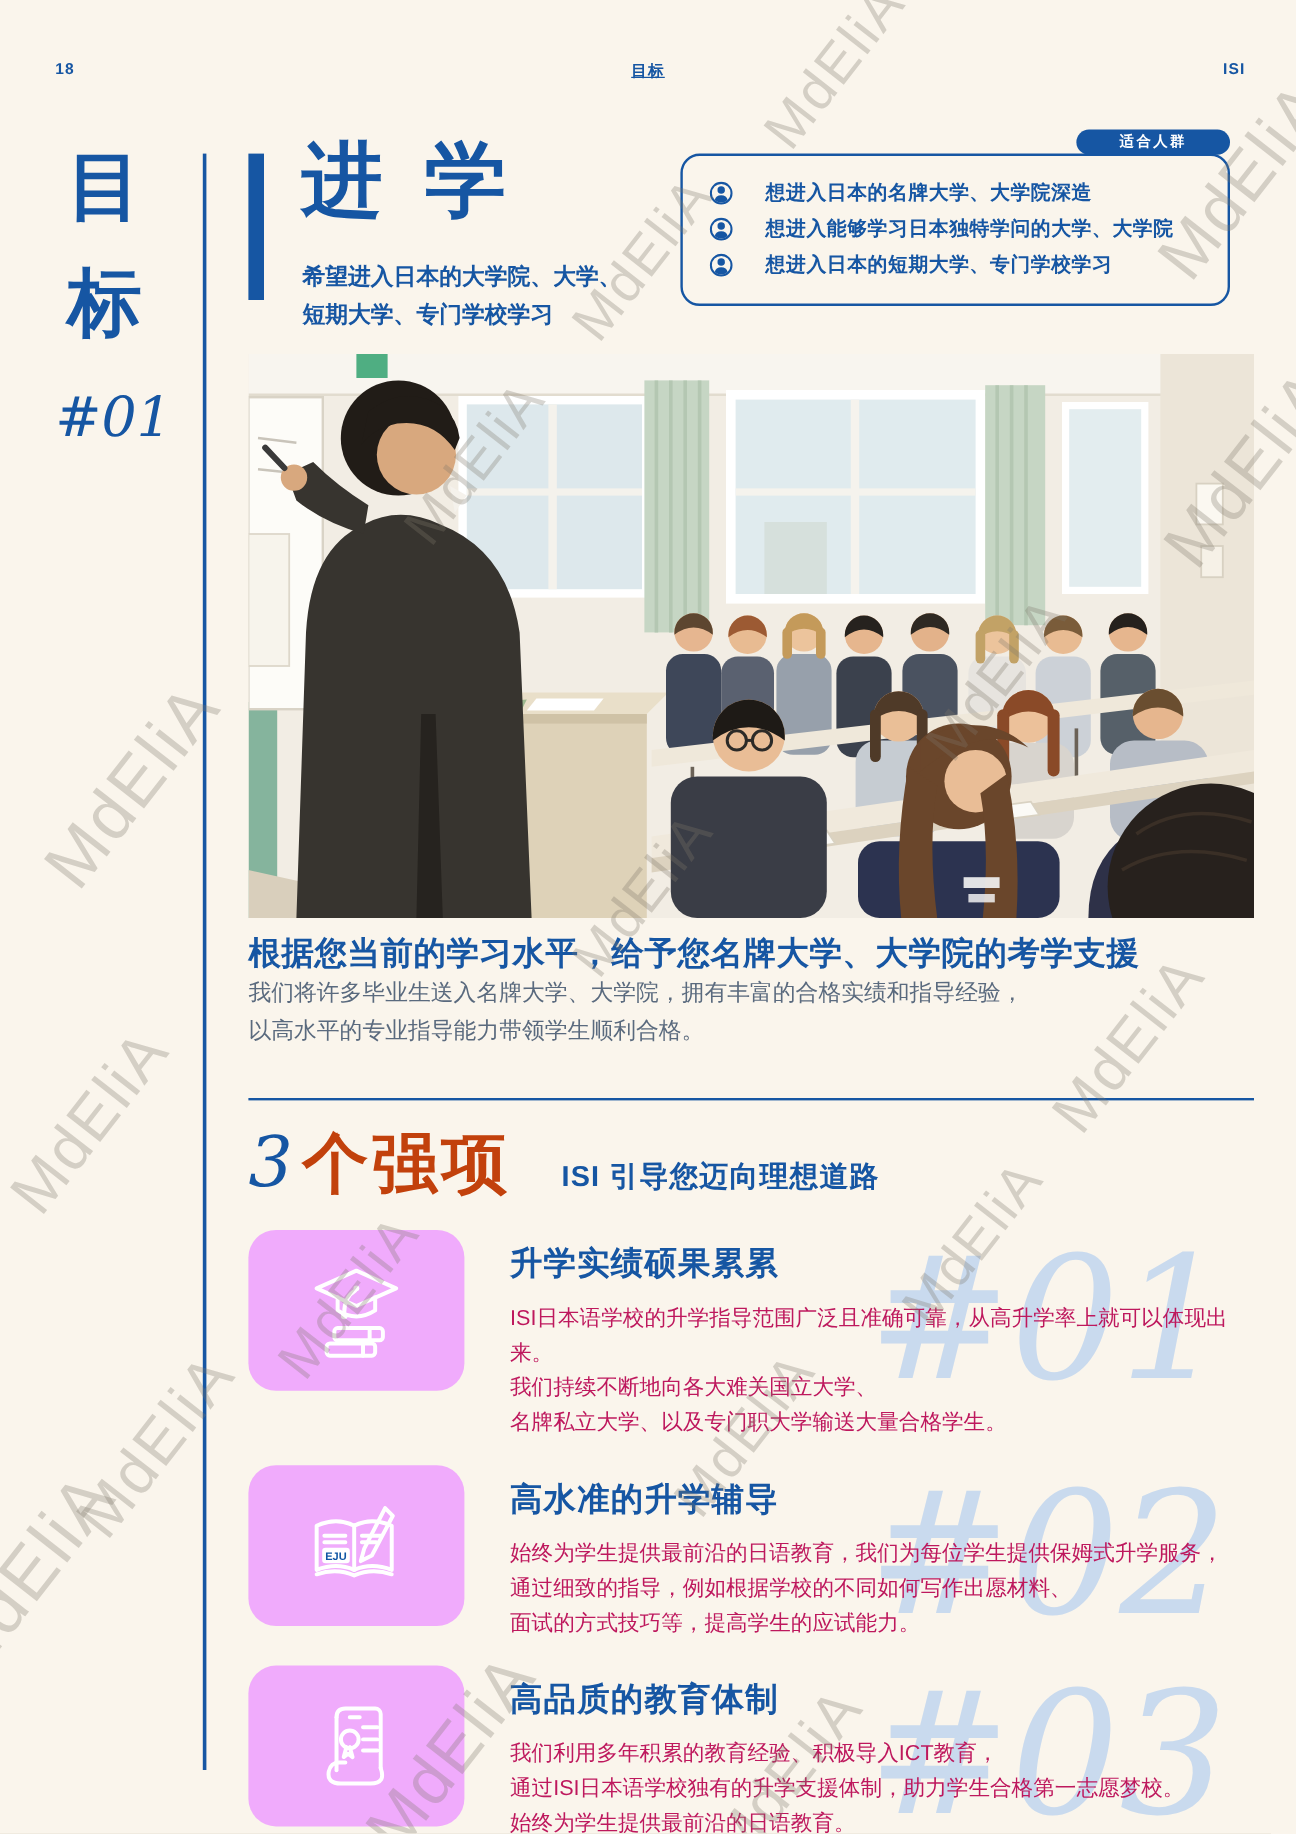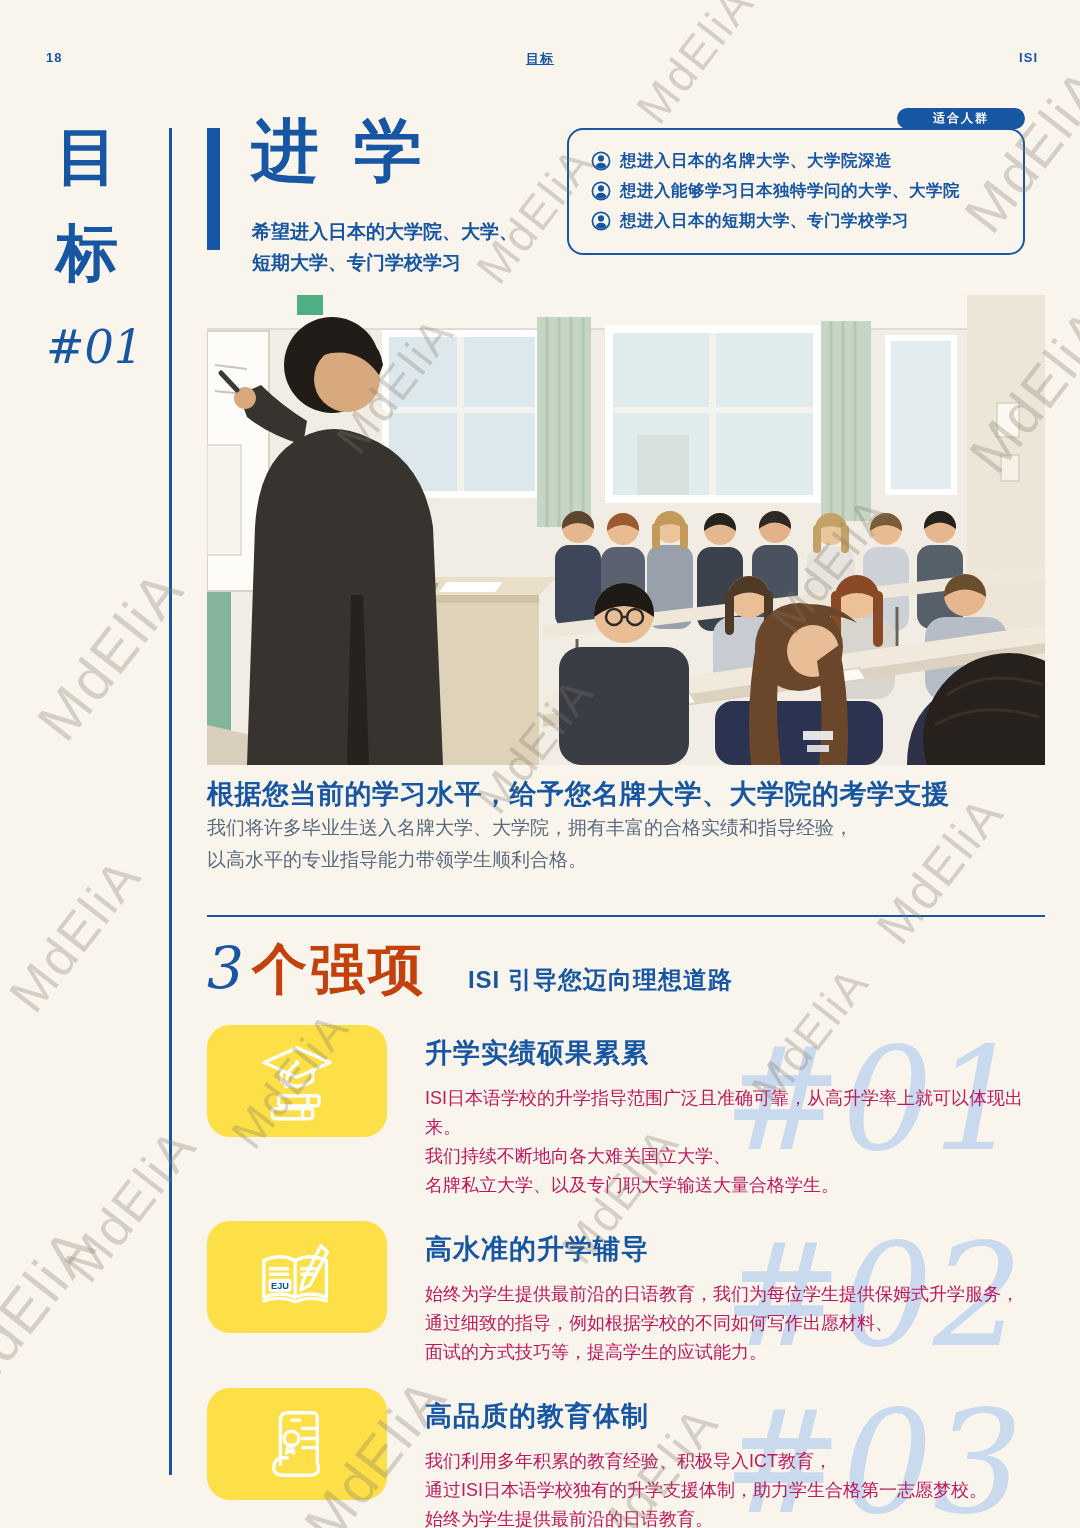--- a/index.html
+++ b/index.html
@@ -24,39 +24,39 @@
   .accent-bar { position:absolute; left:207px; top:128px; width:13px; height:122px; background:#1656a3; }
   .hero-title { position:absolute; left:251px; top:116px; font-size:68px; font-weight:800; letter-spacing:8px; line-height:1; color:#1656a3; }
   .hero-sub { position:absolute; left:252px; top:216px; font-size:19px; font-weight:700; line-height:31px; color:#1656a3; }
   
   .elig { position:absolute; left:567px; top:128px; width:458px; height:127px;
           border:2.5px solid #1656a3; border-radius:16px; }
   .elig-tab { position:absolute; right:-2px; top:-22px; width:128px; height:21px; background:#1656a3;
               border-radius:11px; color:#ffffff; font-size:12px; font-weight:700; letter-spacing:2px;
               display:flex; align-items:center; justify-content:center; }
   .elig-rows { padding:20px 0 0 22px; }
-  .elig-row { display:flex; align-items:center; gap:9px; margin-bottom:8px; }
+  .elig-row { display:flex; align-items:center; gap:27px; margin-bottom:8px; }
   .elig-row svg { flex:none; display:block; }
   .elig-text { font-size:16.5px; font-weight:700; color:#1656a3; letter-spacing:.5px; }
   
   .photo { position:absolute; left:207px; top:295px; width:838px; height:470px; overflow:hidden; }
   .photo svg { display:block; }
   
   .support { position:absolute; left:207px; top:776px; width:838px; }
   .support-h { font-size:27px; font-weight:800; color:#1656a3; letter-spacing:.5px; }
   .support-line { font-size:19px; color:#5a6a7e; line-height:32px; font-weight:500; }
   
   .strengths { position:absolute; left:207px; top:915px; width:838px; }
   .divider { height:2px; background:#1656a3; margin-bottom:22px; }
   .str-head { display:flex; align-items:baseline; margin-bottom:28px; }
   .str-count { font-family:"DejaVu Serif", serif; font-style:italic; font-size:58px; color:#1656a3; line-height:1; }
   .str-unit  { font-size:55px; font-weight:800; color:#c2410c; margin-left:8px; letter-spacing:3px; line-height:1; }
   .str-sub   { font-size:24px; font-weight:800; color:#1656a3; margin-left:42px; letter-spacing:1px; }
   .feature { display:flex; gap:38px; position:relative; margin-bottom:21px; }
-  .f-icon { flex:none; width:180px; height:112px; background:#fde047; border-radius:23px;
+  .f-icon { flex:none; width:180px; height:134px; background:#f0abfc; border-radius:23px;
             display:flex; align-items:center; justify-content:center; }
   .f-body { position:relative; z-index:1; padding-top:10px; }
   .f-h { font-size:27px; font-weight:800; color:#1656a3; margin-bottom:13px; letter-spacing:1px; }
   .f-line { font-size:18px; color:#be185d; line-height:29px; font-weight:500; }
   .big-num { position:absolute; right:22px; top:4px; z-index:0;
              font-family:"DejaVu Serif", serif; font-style:italic; font-size:142px; line-height:1;
              color:#c9daee; }
   
   .wm-layer { position:absolute; inset:0; z-index:60; pointer-events:none; }
   .wm { position:absolute; transform:translate(-50%,-50%) rotate(-52deg);

